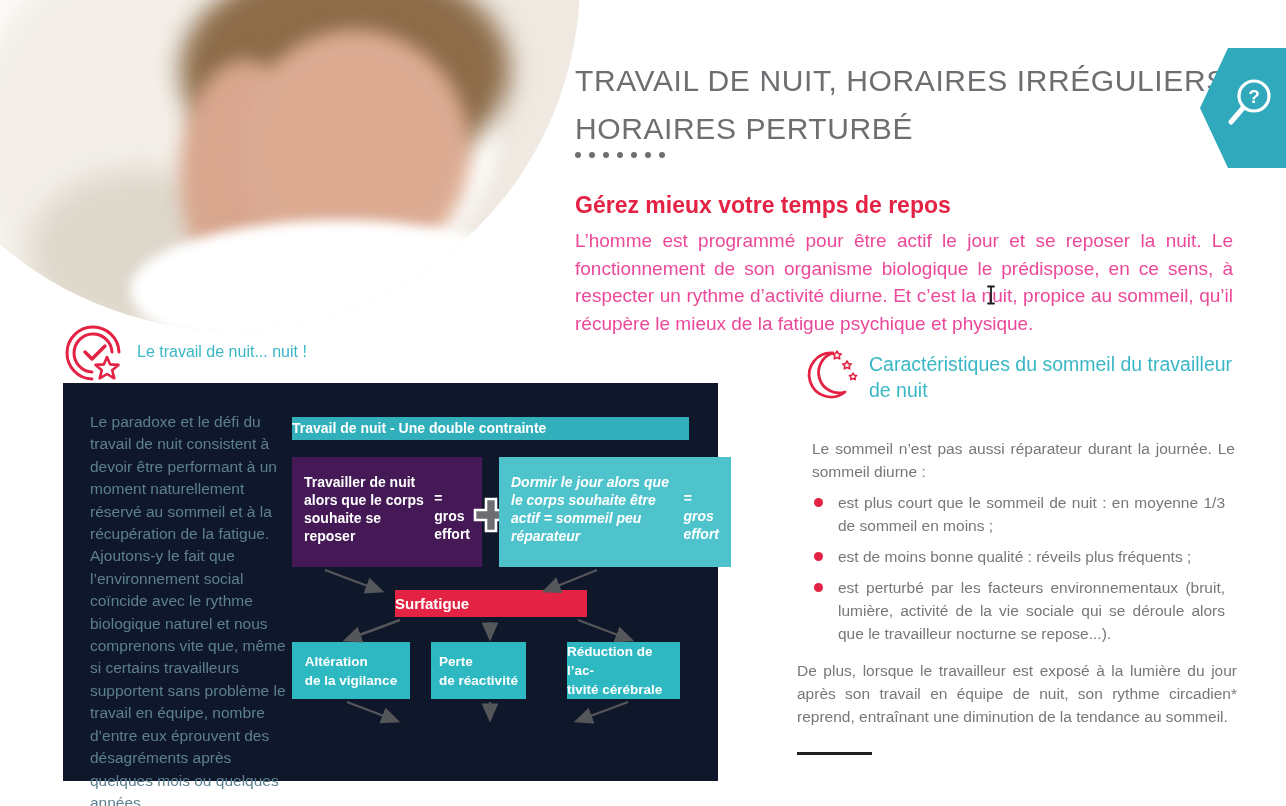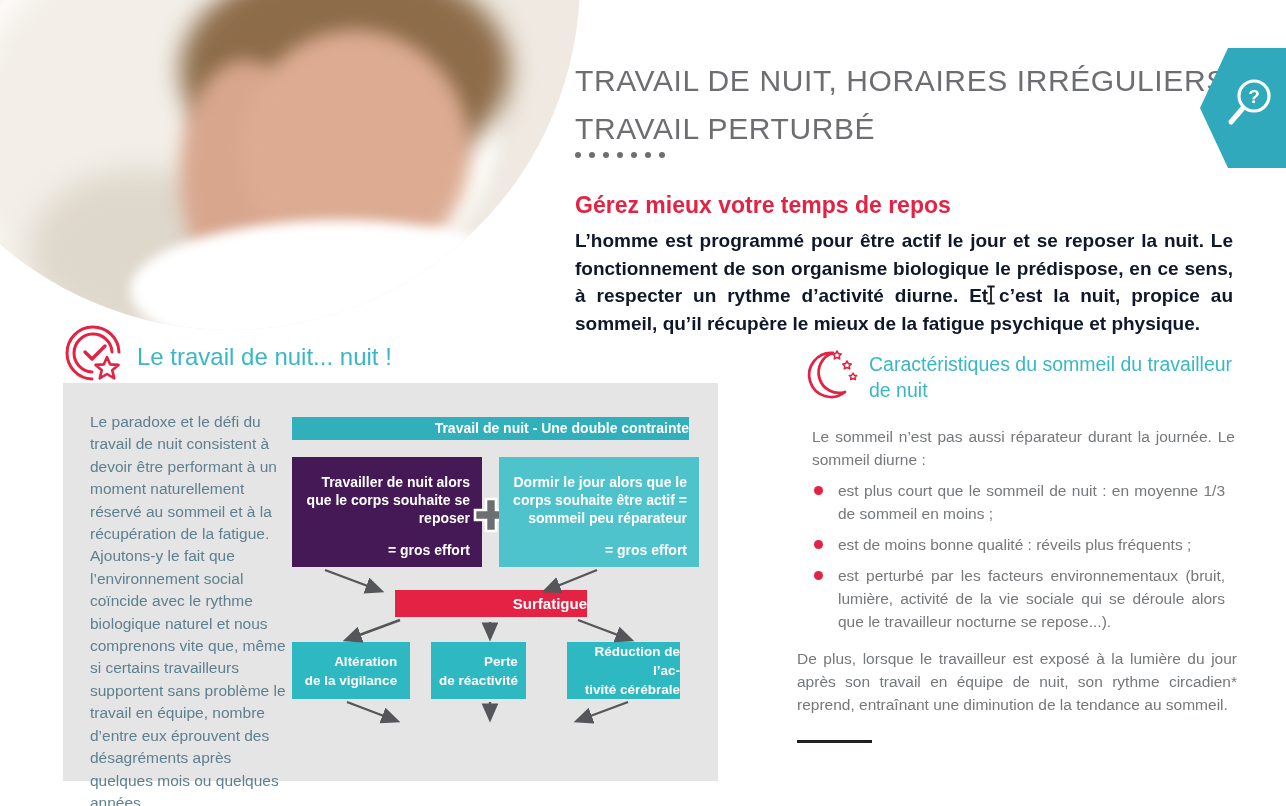--- a/index.html
+++ b/index.html
@@ -23,54 +23,54 @@
   #title1{top:64px;}
   #title2{top:112px;}
   .dots{position:absolute;left:575px;top:152px;display:flex;gap:8px;}
   .dots span{width:6px;height:6px;border-radius:50%;background:#6d6e71;display:block;}
 
   .hexagon{position:absolute;left:1200px;top:48px;width:100px;height:120px;background:#2fa9bb;
     clip-path:polygon(0 50%,28% 0,100% 0,100% 100%,28% 100%);}
   .hexagon svg{position:absolute;left:24px;top:26px;}
 
   #subtitle{position:absolute;left:575px;top:192px;font-size:23px;font-weight:600;color:#e32244;}
-  #intro{position:absolute;left:575px;top:227px;width:658px;font-size:19px;font-weight:700;line-height:27.5px;color:#0f172a;text-align:justify;}
+  #intro{position:absolute;left:575px;top:227px;width:658px;font-size:19px;font-weight:400;line-height:27.5px;color:#ec4899;text-align:justify;}
 
   
   .ibeam{position:absolute;left:984px;top:285px;}
 
   
   .clock-icon{position:absolute;left:62px;top:322px;}
-  #left-heading{position:absolute;left:137px;top:343px;font-size:24px;color:#3ab7c6;font-weight:500;}
-
-  .panel{position:absolute;left:63px;top:383px;width:655px;height:398px;background:#e5e5e5;}
+  #left-heading{position:absolute;left:137px;top:343px;font-size:16px;color:#3ab7c6;font-weight:500;}
+
+  .panel{position:absolute;left:63px;top:383px;width:655px;height:398px;background:#0f172a;}
   #panel-par{position:absolute;left:27px;top:28px;width:208px;font-size:15.5px;line-height:22.4px;color:#5d8090;}
 
-  .fc{position:absolute;text-align:right;color:#fff;font-weight:700;box-sizing:border-box;}
+  .fc{position:absolute;text-align:left;color:#fff;font-weight:700;box-sizing:border-box;}
   #fc-header{left:229px;top:34px;width:397px;height:23px;background:#31b0bc;font-size:14px;line-height:23px;}
-  .fc-pair{display:flex;flex-direction:column;padding:16px 12px 8px 12px;font-size:14px;line-height:18px;}
+  .fc-pair{display:flex;padding:16px 12px 24px 12px;font-size:14px;line-height:18px;}
   #fc-purple{left:229px;top:74px;width:190px;height:110px;background:#451956;}
-  #fc-teal{left:436px;top:74px;width:200px;height:110px;background:#4fc3cc;}
+  #fc-teal{left:436px;top:74px;width:232px;height:110px;background:#4fc3cc;font-style:italic;}
   .fc-result{margin-top:auto;}
   .plus-sign{position:absolute;left:409px;top:113px;}
   #fc-surfatigue{left:332px;top:207px;width:192px;height:27px;background:#e32244;font-size:15px;line-height:27px;}
   .fc-effect{top:259px;height:57px;background:#2db8c2;font-size:13.5px;line-height:19px;display:flex;align-items:center;justify-content:center;white-space:pre-line;}
   #fc-e1{left:229px;width:118px;}
   #fc-e2{left:368px;width:95px;}
   #fc-e3{left:504px;width:113px;}
   #fc-outcome{left:329px;top:340px;width:193px;height:30px;background:#e32244;font-size:15px;line-height:30px;}
   .arrows{position:absolute;left:0;top:0;}
 
   
   .right-col{position:absolute;left:797px;top:345px;width:440px;}
   .right-head{display:flex;}
   .moon-icon{flex:0 0 66px;}
   #right-heading{margin-left:6px;margin-top:6px;font-size:19.5px;line-height:26px;color:#3ab7c6;font-weight:500;width:370px;}
   .rtext{color:#75787b;font-size:15.5px;line-height:23px;text-align:justify;}
-  #right-intro{margin:14px 2px 8px 15px;}
+  #right-intro{margin:26px 2px 8px 15px;}
   ul.bullets{list-style:none;margin:0 12px 0 15px;padding:0;}
   ul.bullets li{position:relative;padding-left:26px;margin-bottom:8px;}
   ul.bullets li .dot{position:absolute;left:2px;top:7px;width:9px;height:9px;border-radius:50%;background:#e32244;}
   #right-p2{margin-top:14px;}
   #right-p3{margin-top:9px;}
   .foot-rule{width:75px;height:3px;background:#231f20;margin:24px 0 10px 0;}
 </style>
 </head>
 <body>
 
@@ -81,21 +81,21 @@
     <div class="ph duvet1"></div>
     <div class="ph duvet2"></div>
     <div class="ph shadow"></div>
     <div class="ph hair"></div>
     <div class="ph hand"></div>
     <div class="ph face"></div>
     <div class="ph pillow"></div>
   </div>
 
   <div class="title-line" id="title1">TRAVAIL DE NUIT, HORAIRES IRRÉGULIERS</div>
-  <div class="title-line" id="title2">TRAVAIL PERTURBÉ</div>
+  <div class="title-line" id="title2">HORAIRES PERTURBÉ</div>
   <div class="dots">
     <span></span>
       <span></span>
       <span></span>
       <span></span>
       <span></span>
       <span></span>
       <span></span>
   </div>
 

